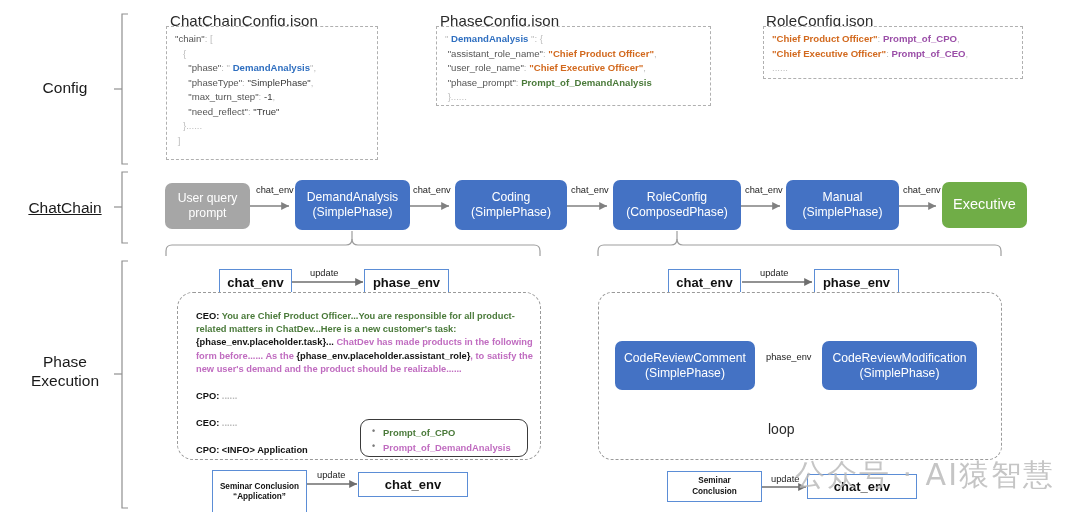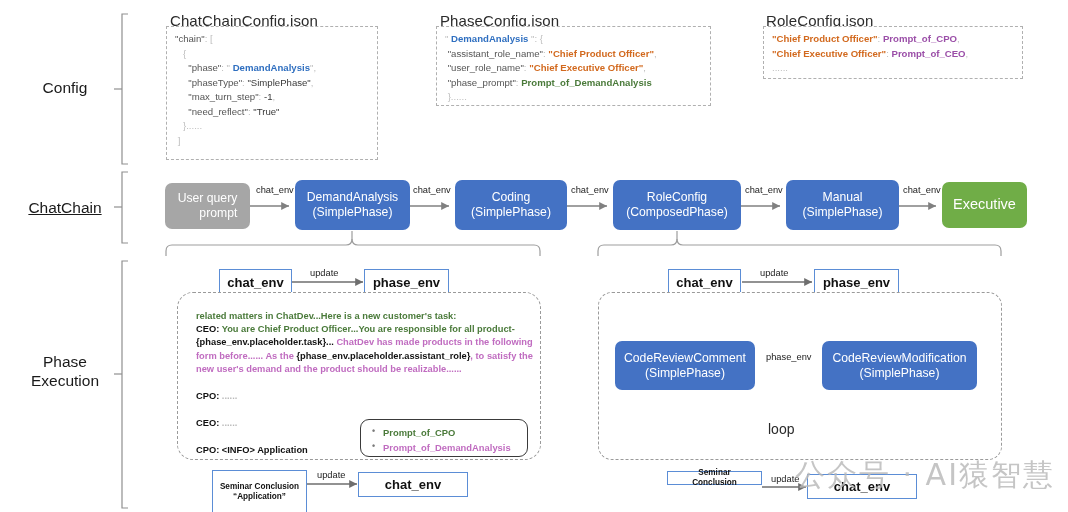--- a/index.html
+++ b/index.html
@@ -220,21 +220,21 @@
   <div class="json-title" style="left:170px; top:12px;">ChatChainConfig.json</div>
   <div class="json-box" style="left:166px; top:26px; width:212px; height:134px;"><div><span class="k-gray">"chain"</span><span class="k-dots">: [</span></div><div><span class="k-dots">   {</span></div><div><span class="k-gray">     "phase"</span><span class="k-dots">: " </span><span class="k-blue">DemandAnalysis</span><span class="k-dots">",</span></div><div><span class="k-gray">     "phaseType"</span><span class="k-dots">: </span><span class="k-plain">"SimplePhase"</span><span class="k-dots">,</span></div><div><span class="k-gray">     "max_turn_step"</span><span class="k-dots">: </span><span class="k-plain">-1</span><span class="k-dots">,</span></div><div><span class="k-gray">     "need_reflect"</span><span class="k-dots">: </span><span class="k-plain">"True"</span></div><div><span class="k-dots">   }......</span></div><div><span class="k-dots"> ]</span></div></div>
 
   <div class="json-title" style="left:440px; top:12px;">PhaseConfig.json</div>
   <div class="json-box" style="left:436px; top:26px; width:275px; height:80px;"><div><span class="k-dots">" </span><span class="k-blue">DemandAnalysis</span><span class="k-dots"> ": {</span></div><div><span class="k-gray"> "assistant_role_name"</span><span class="k-dots">: </span><span class="k-orange">"Chief Product Officer"</span><span class="k-dots">,</span></div><div><span class="k-gray"> "user_role_name"</span><span class="k-dots">: </span><span class="k-orange">"Chief Executive Officer"</span><span class="k-dots">,</span></div><div><span class="k-gray"> "phase_prompt"</span><span class="k-dots">: </span><span class="k-green">Prompt_of_DemandAnalysis</span></div><div><span class="k-dots"> }......</span></div></div>
 
   <div class="json-title" style="left:766px; top:12px;">RoleConfig.json</div>
   <div class="json-box" style="left:763px; top:26px; width:260px; height:53px;"><div><span class="k-orange">"Chief Product Officer"</span><span class="k-dots">: </span><span class="k-purple">Prompt_of_CPO</span><span class="k-dots">,</span></div><div><span class="k-orange">"Chief Executive Officer"</span><span class="k-dots">: </span><span class="k-purple">Prompt_of_CEO</span><span class="k-dots">,</span></div><div><span class="k-dots">......</span></div></div>
 
   <div id="chatchain-nodes">
-      <div class="pbox gray" style="left: 165px; top: 183px; width: 85px; height: 46px; text-align: right;">
+      <div class="pbox gray" style="left: 165px; top: 183px; width: 85px; height: 46px;">
         <div>
           <div>User query</div>
           <div>prompt</div>
         </div>
       </div>
       <div class="pbox blue" style="left: 295px; top: 180px; width: 115px; height: 50px;">
         <div>
           <div>DemandAnalysis</div>
           <div>(SimplePhase)</div>
         </div>
@@ -271,22 +271,22 @@
       <div class="edge-label" style="left: 903px; top: 185px;">chat_env</div>
     </div>
 
   <div class="wbox big" style="left:219px; top:269px; width:73px; height:26px;">chat_env</div>
   <div class="edge-label" style="left:310px; top:268px;">update</div>
   <div class="wbox big" style="left:364px; top:269px; width:85px; height:26px;">phase_env</div>
 
   <div class="panel" style="left:177px; top:292px; width:364px; height:168px;"></div>
 
   <div class="convo" style="left:196px; top:310px; width:340px;">
+    <div><span class="c-dark">CEO: </span><span class="c-green">You are Chief Product Officer...You are responsible for all product-</span></div>
     <div><span class="c-green">related matters in ChatDev...Here is a new customer's task:</span></div>
-    <div><span class="c-dark">CEO: </span><span class="c-green">You are Chief Product Officer...You are responsible for all product-</span></div>
     <div><span class="c-dark">{phase_env.placeholder.task}...</span><span class="c-purple"> ChatDev has made products in the following</span></div>
     <div><span class="c-purple">form before......</span><span class="c-purple"> As the </span><span class="c-dark">{phase_env.placeholder.assistant_role}</span><span class="c-purple">, to satisfy the</span></div>
     <div><span class="c-purple">new user's demand and the product should be realizable......</span></div>
     <div style="height:14px;"></div>
     <div><span class="c-dark">CPO: </span><span class="c-dots">......</span></div>
     <div style="height:14px;"></div>
     <div><span class="c-dark">CEO: </span><span class="c-dots">......</span></div>
     <div style="height:14px;"></div>
     <div><span class="c-dark">CPO: &lt;INFO&gt; Application</span></div>
   </div>
@@ -324,21 +324,21 @@
         <div>
           <div>CodeReviewModification</div>
           <div>(SimplePhase)</div>
         </div>
       </div>
     </div>
 
   <div class="edge-label" style="left:766px; top:352px;">phase_env</div>
   <div class="looplabel" style="left:768px; top:421px;">loop</div>
 
-  <div class="wbox small" style="left:667px; top:471px; width:95px; height:14px;">
+  <div class="wbox small" style="left:667px; top:471px; width:95px; height:31px;">
     <div>
       <div>Seminar</div>
       <div>Conclusion</div>
     </div>
   </div>
   <div class="edge-label" style="left:771px; top:474px;">update</div>
   <div class="wbox big" style="left:807px; top:474px; width:110px; height:25px;">chat_env</div>
 
   <div class="watermark" style="left:795px; top:455px;">公众号 · AI猿智慧</div>
 

